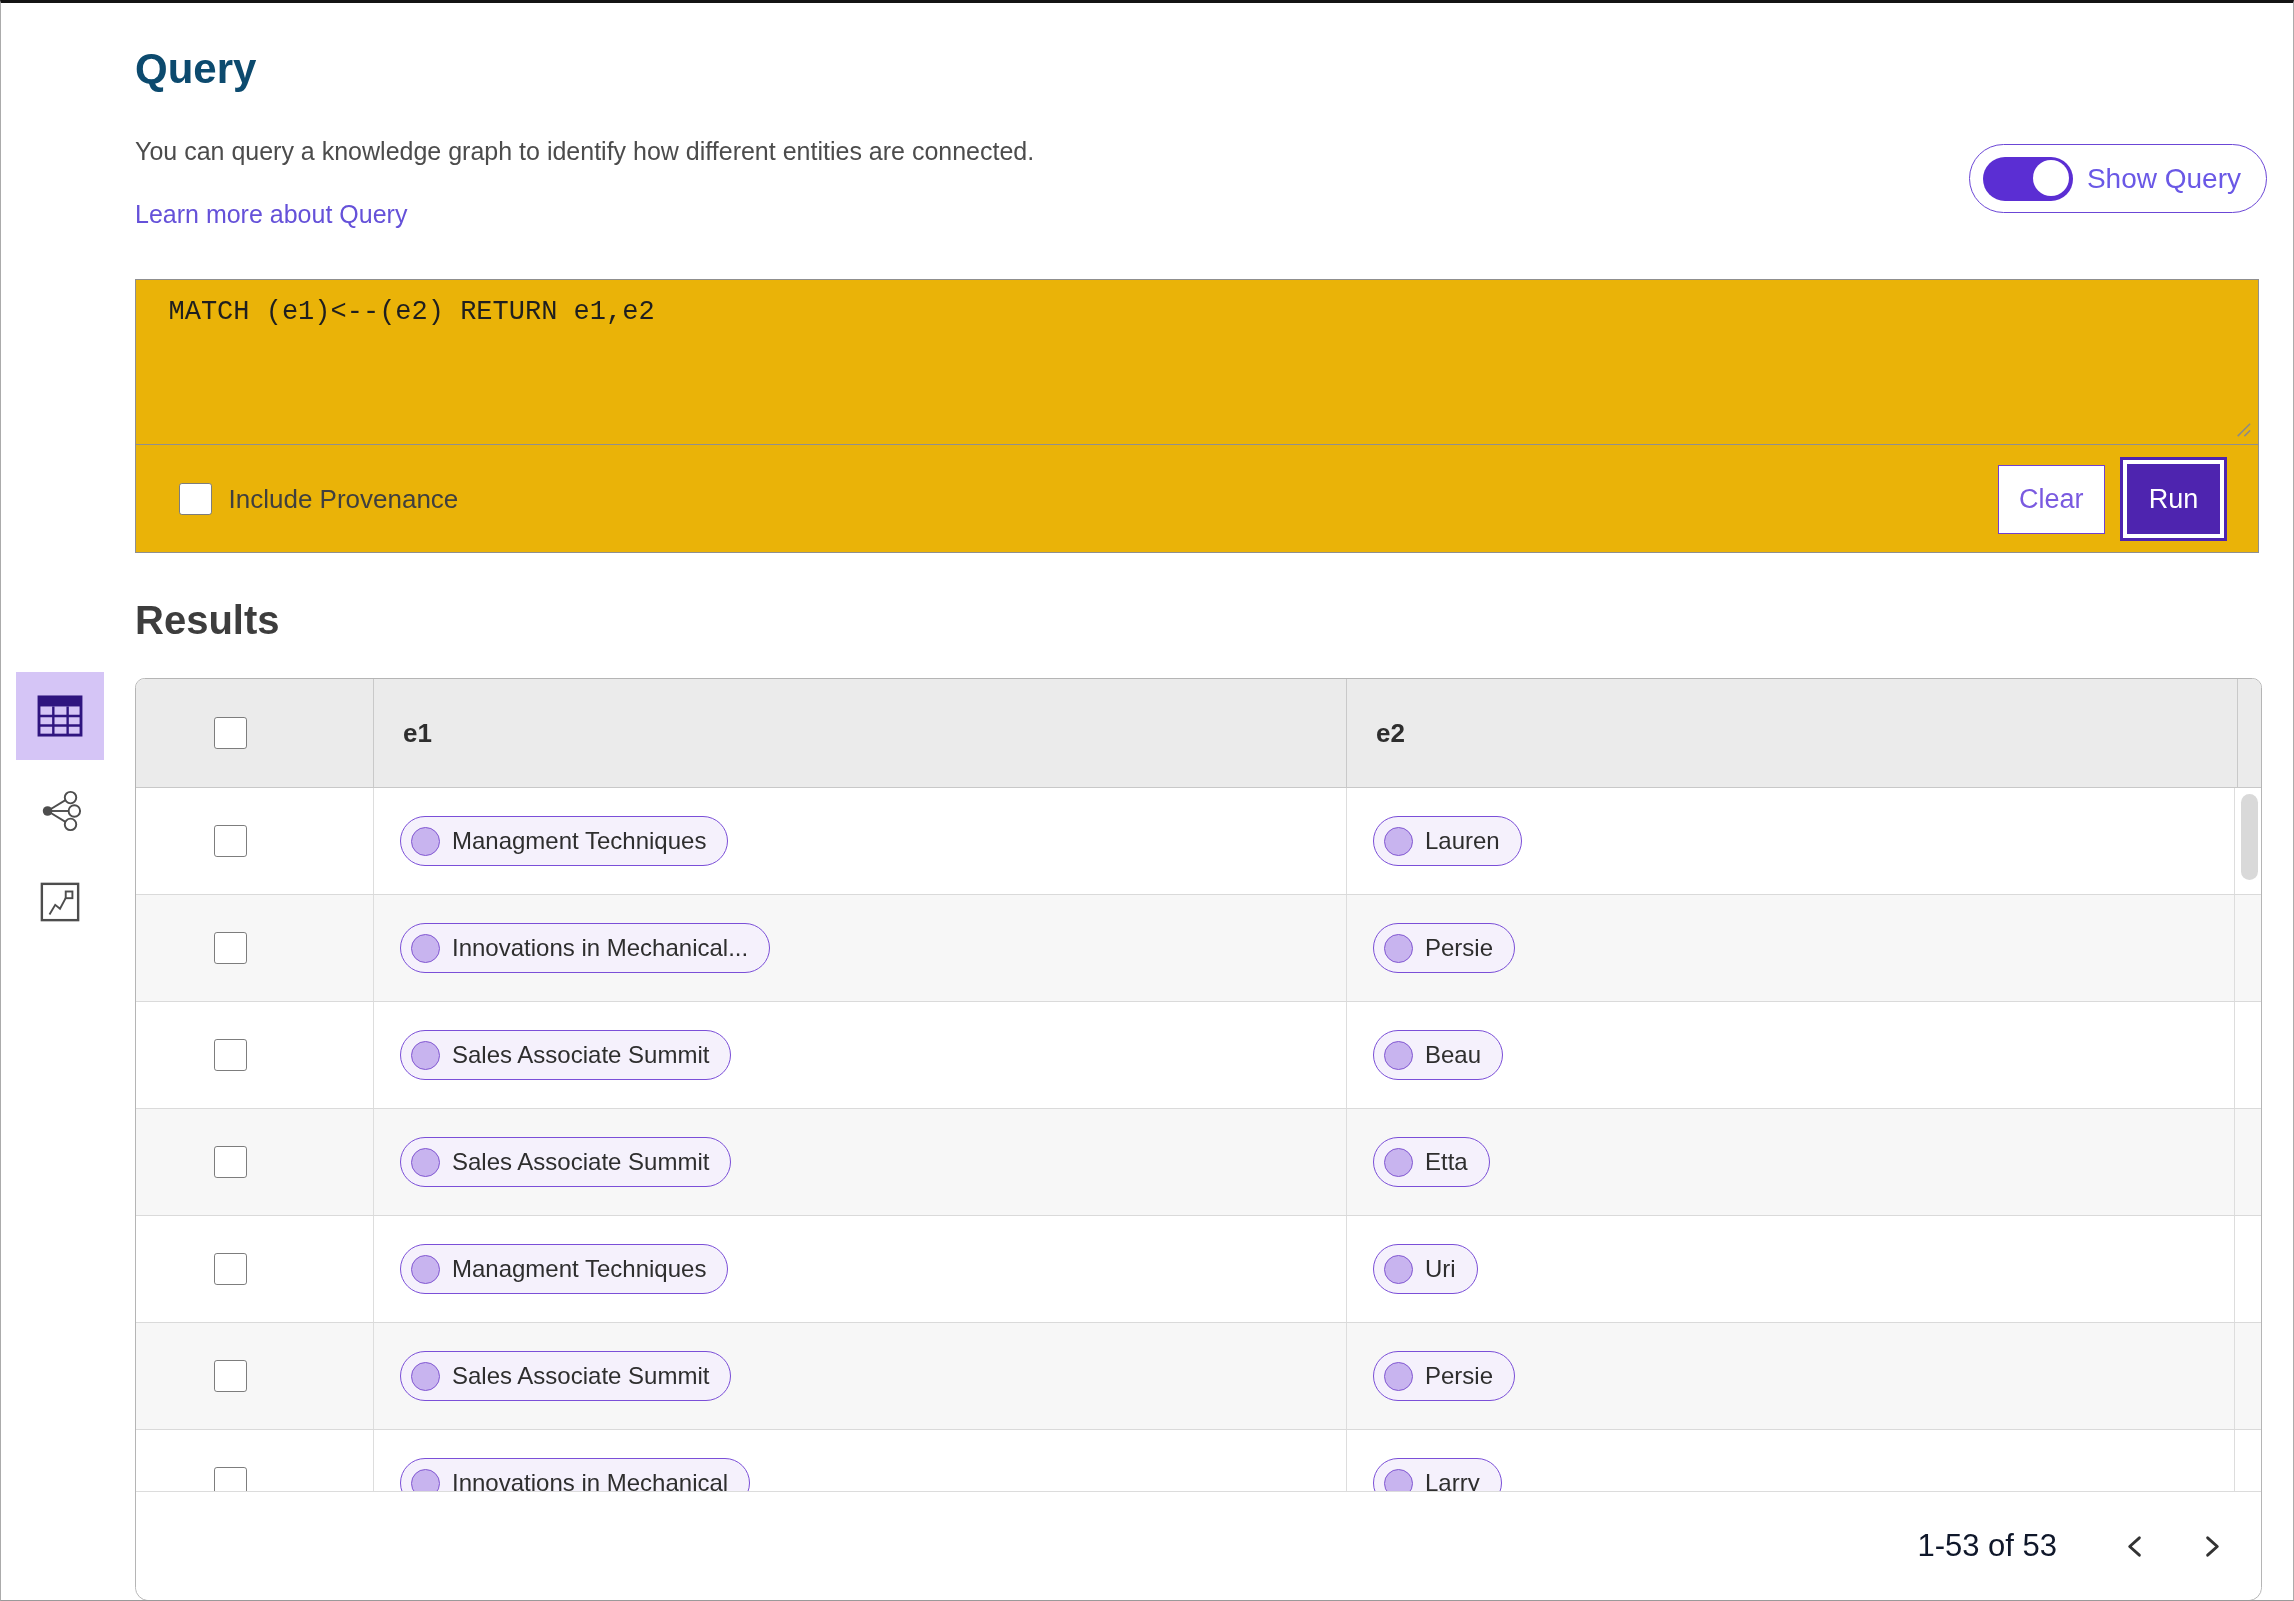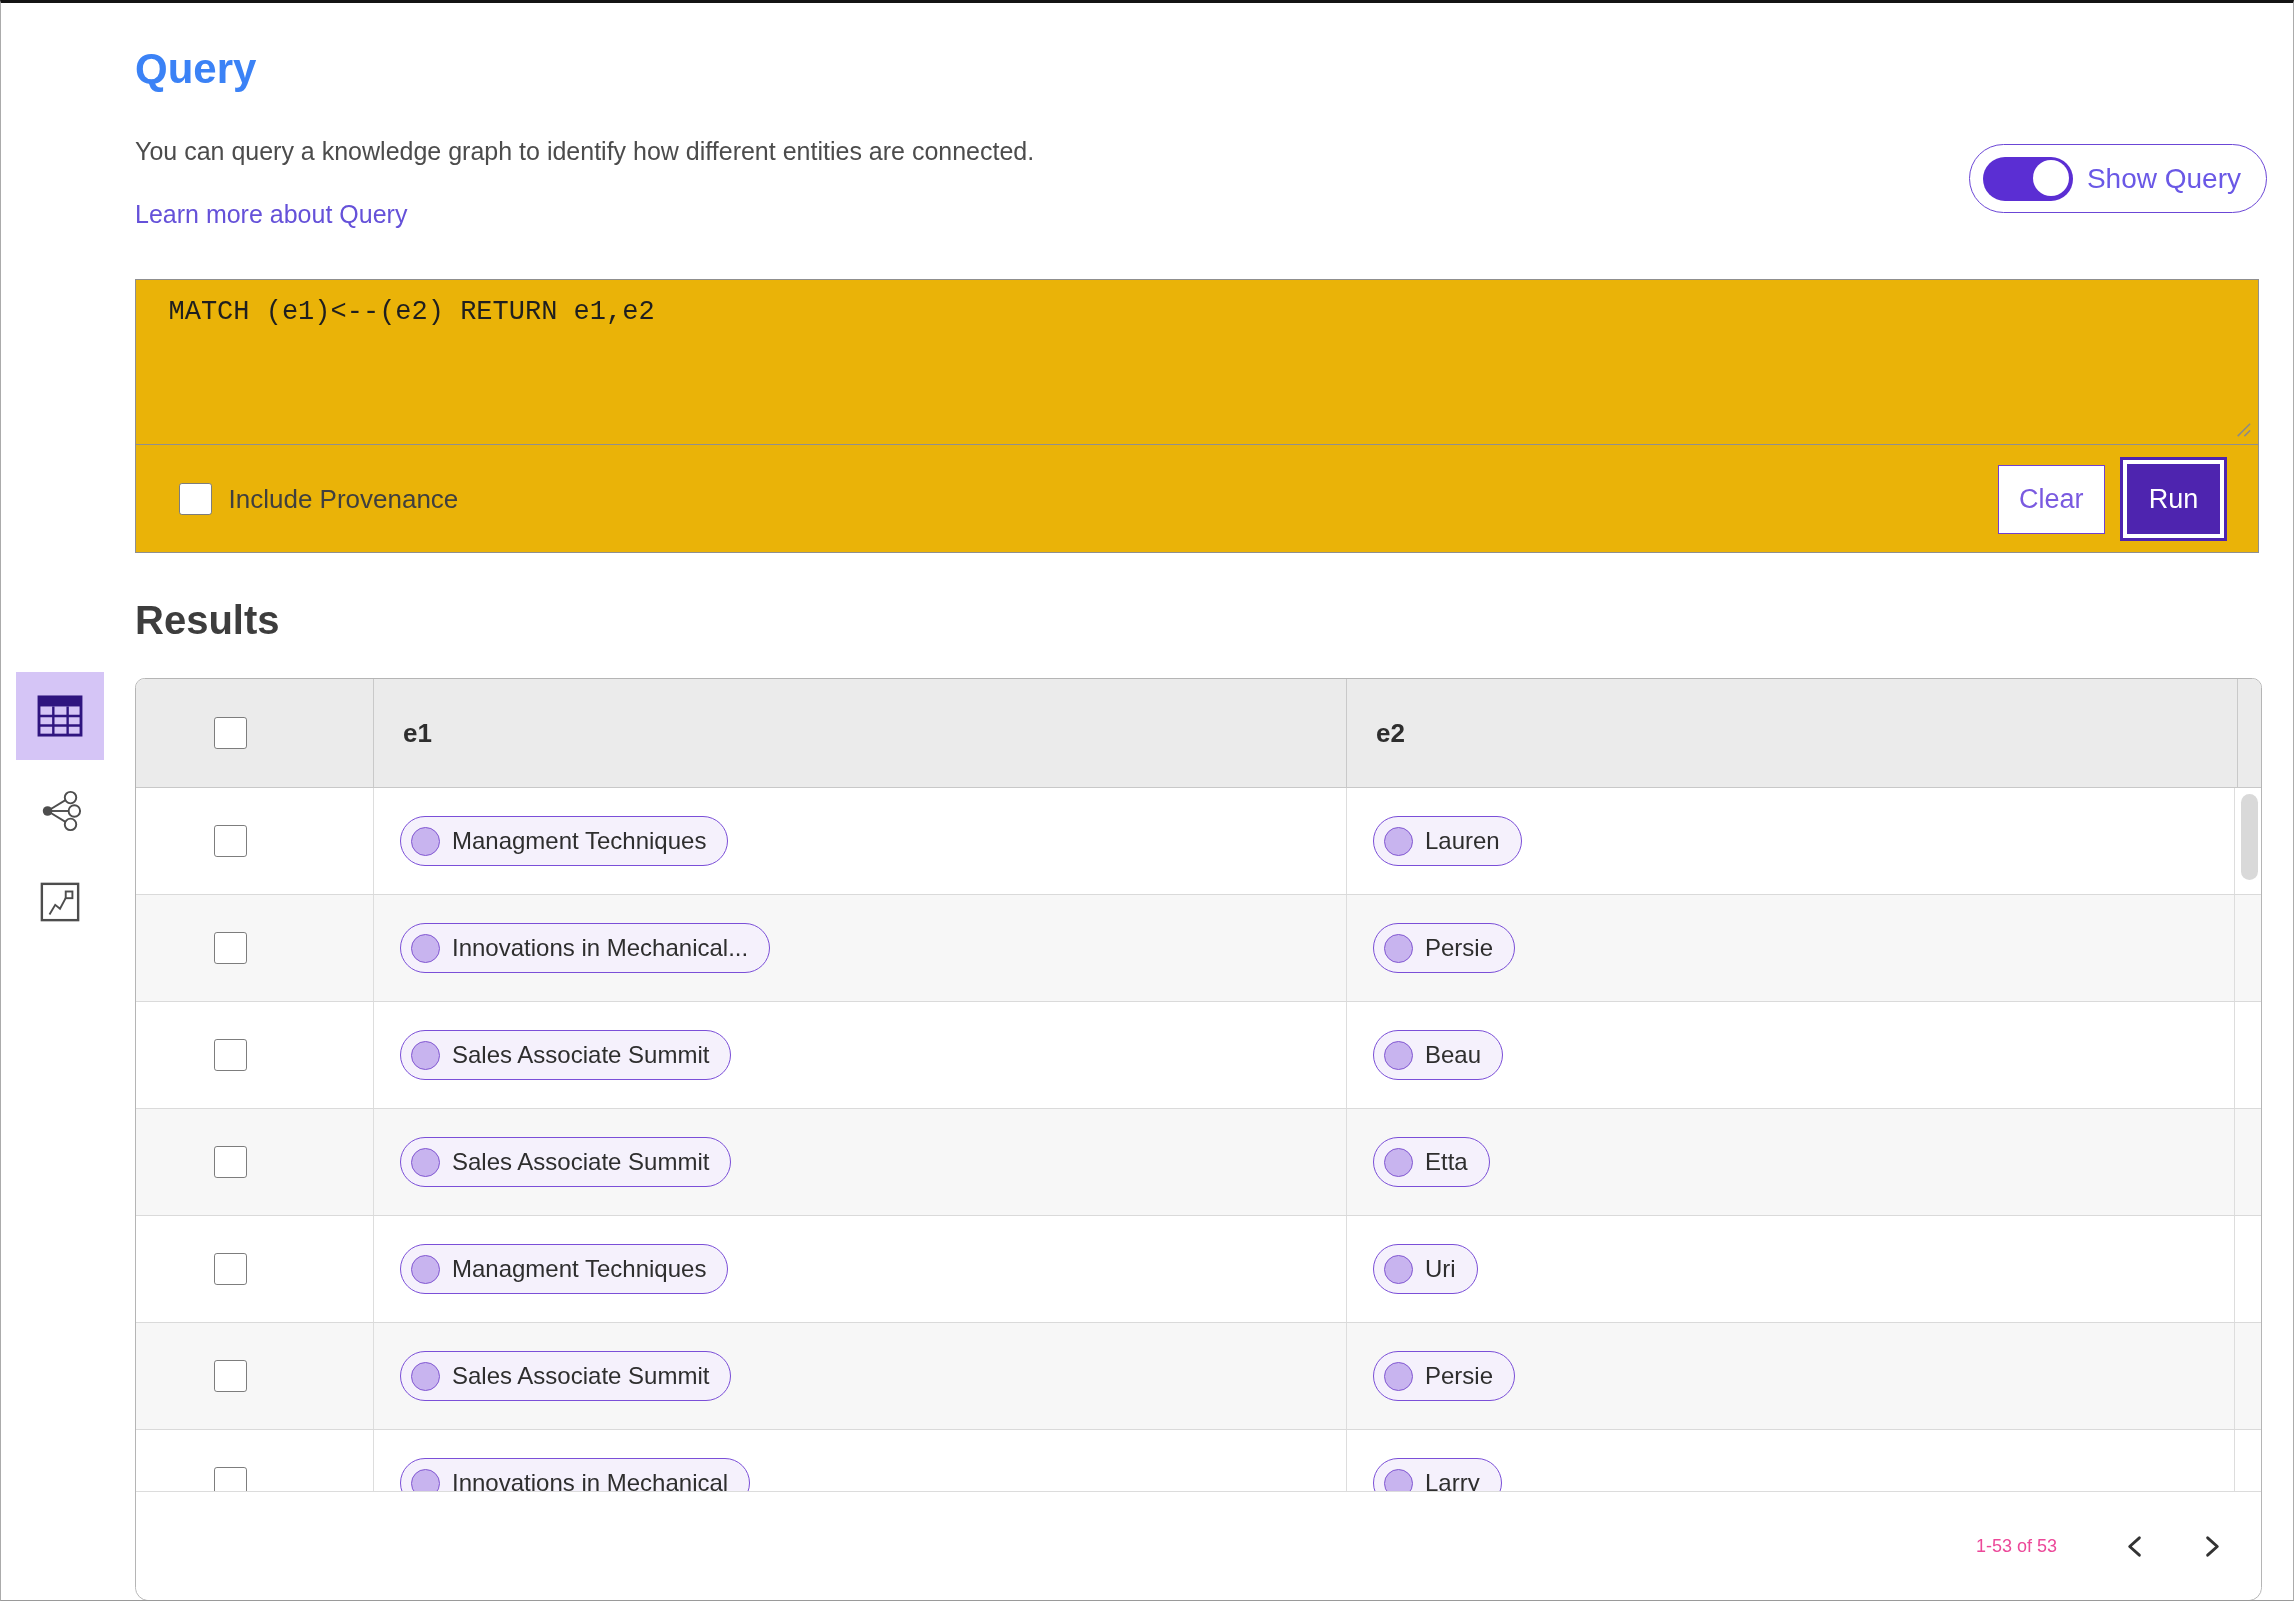--- a/index.html
+++ b/index.html
@@ -9,21 +9,21 @@
   .page {
     position:relative; width:2294px; height:1601px; background:#fff;
     border-top:3.8px solid #141414;
     border-left:1px solid #ababab;
     border-right:1px solid #ababab;
     border-bottom:1.9px solid #9a9a9a;
     overflow:hidden;
   }
 
   
-  .q-title { position:absolute; left:134px; top:42px; font-size:42px; font-weight:bold; color:#3b82f6; }
+  .q-title { position:absolute; left:134px; top:42px; font-size:42px; font-weight:bold; color:#0c4a6e; }
   .q-desc  { position:absolute; left:134px; top:134px; font-size:25px; color:#4c4c4c; }
   .q-link  { position:absolute; left:134px; top:197px; font-size:25px; color:#6551d9; cursor:pointer; text-decoration:none; }
 
   .toggle {
     position:absolute; right:26px; top:141px; height:69px;
     border:1.9px solid #6b46d6; border-radius:38px; background:#fff;
     display:flex; align-items:center; padding:0 25px 0 13.4px; gap:14px; cursor:pointer;
   }
   .switch { position:relative; width:90px; height:44px; background:#5b2ed3; border-radius:22px; flex:none; }
   .knob   { position:absolute; right:3.8px; top:3.8px; width:36px; height:36px; background:#fff; border-radius:50%; }
@@ -92,21 +92,21 @@
   .pill-dot { width:29px; height:29px; border-radius:50%; background:#c8b4ef; border:1.9px solid #8258d2; flex:none; }
   .pill-label { font-size:24px; color:#2e2e2e; }
 
   .scroll-thumb { position:absolute; right:2.9px; top:115px; width:17px; height:86px; background:#d9d9d9; border-radius:8.6px; }
 
   .tfoot {
     position:absolute; left:0; right:0; top:812px; bottom:0; background:#fff;
     border-top:1px solid #dcdcdc; border-radius:0 0 13.4px 13.4px;
     display:flex; align-items:center; justify-content:flex-end; padding-right:29px;
   }
-  .range-label { font-size:18px; color:#ec4899; margin-right:57px; }
+  .range-label { font-size:31px; color:#0f172a; margin-right:57px; }
   .pg-btn { width:42px; height:42px; background:none; border:none; display:flex; align-items:center; justify-content:center; cursor:pointer; }
   .pg-btn + .pg-btn { margin-left:34px; }
 </style>
 </head>
 <body>
 
 <div class="page">
 
   <h1 class="q-title">Query</h1>
   <p class="q-desc">You can query a knowledge graph to identify how different entities are connected.</p>

